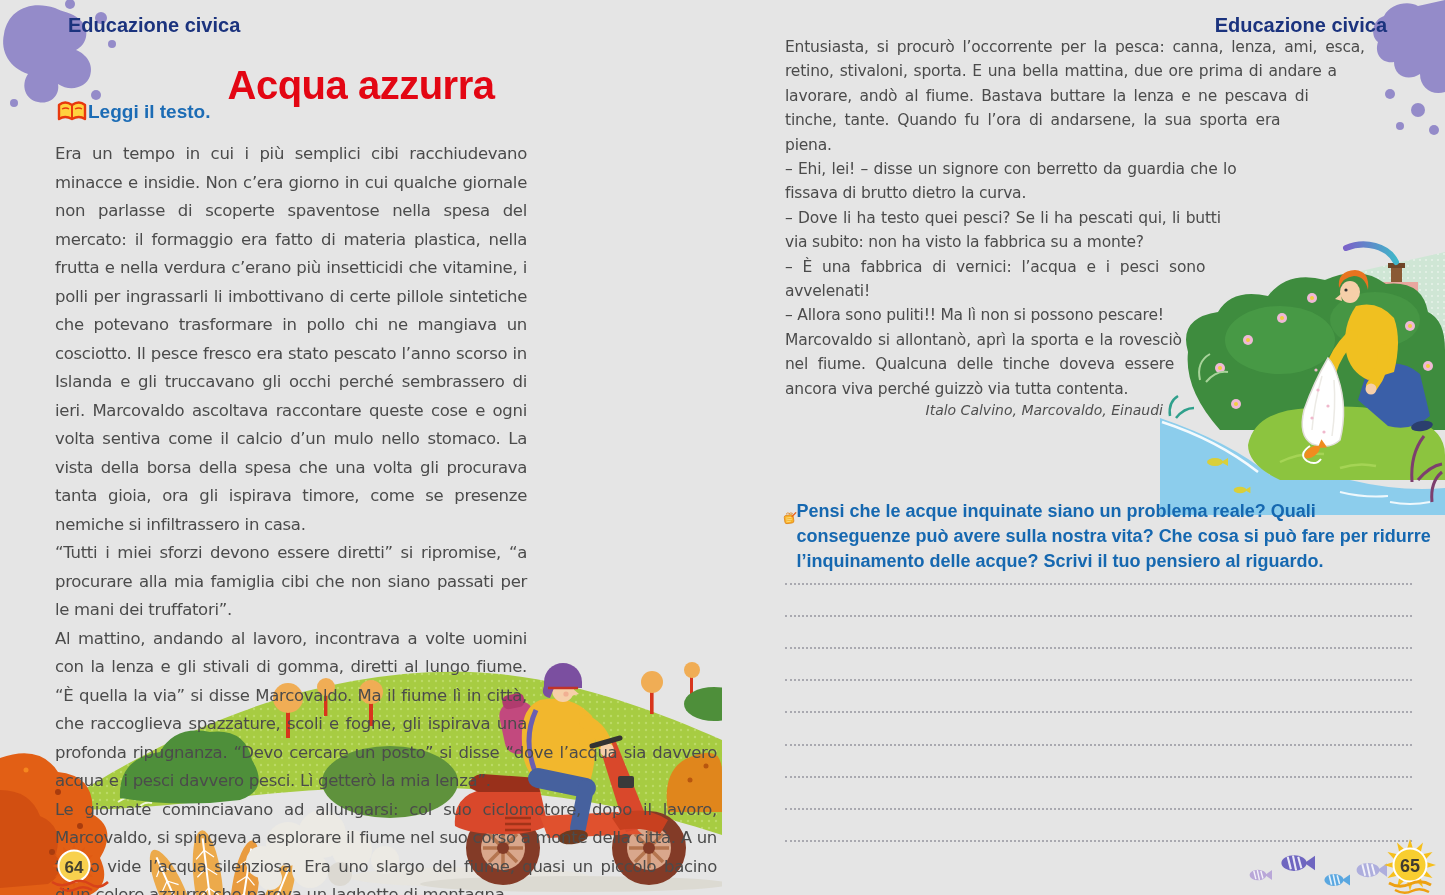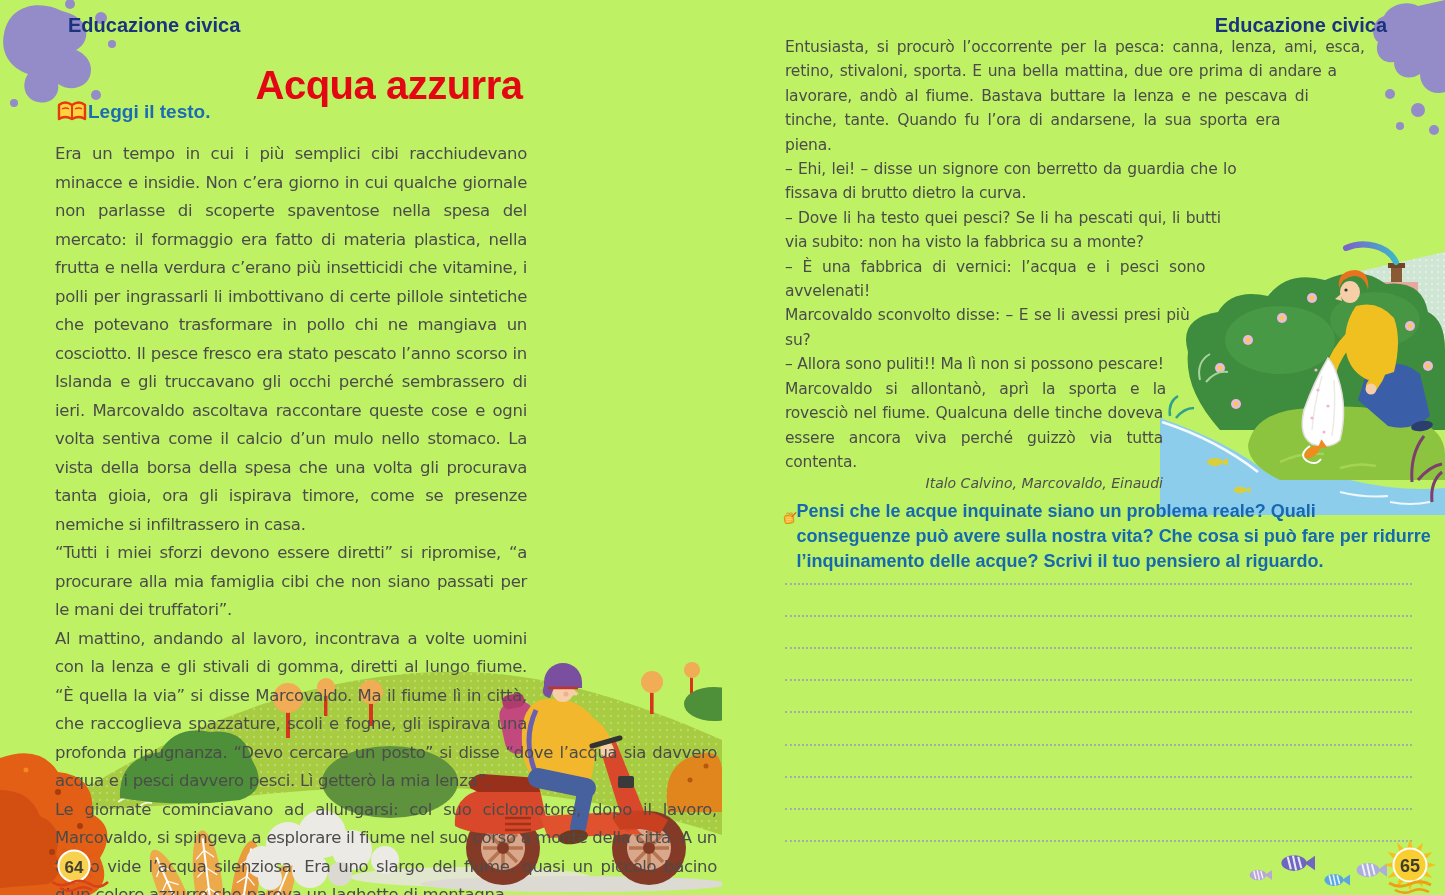--- a/index.html
+++ b/index.html
@@ -1,32 +1,32 @@
 <!DOCTYPE html>
 <html><head>
 <meta charset="utf-8">
 <style>
   html,body{margin:0;padding:0;background:#ffffff;}
-  .spread{position:relative;width:1445px;height:895px;background:#bef264;overflow:hidden;
+  .spread{position:relative;width:1445px;height:895px;background:#e5e5e5;overflow:hidden;
           font-family:"DejaVu Sans",sans-serif;}
   .page{position:absolute;top:0;height:895px;}
   .page-left{left:0;width:722px;}
   .page-right{left:723px;width:722px;}
 
   .corner-splat{position:absolute;z-index:1;}
   .splat-left{left:0;top:0;}
   .splat-right{right:0;top:0;}
 
   .page-header{position:absolute;top:14px;font:bold 20px "Liberation Sans",sans-serif;
                color:#1b337e;z-index:2;}
   .hdr-l{left:68px;}
   .hdr-r{right:58px;text-align:right;}
 
   .page-title{position:absolute;left:0;top:36px;width:722px;text-align:center;
-              font:bold 40px "Liberation Sans",sans-serif;color:#e30613;letter-spacing:-0.5px;z-index:2;padding-left:28px;}
+              font:bold 40px "Liberation Sans",sans-serif;color:#e30613;letter-spacing:-0.5px;z-index:2;}
 
   .instruction{position:absolute;left:56px;top:98px;display:flex;align-items:center;z-index:2;}
   .instruction-label{font:bold 19px "Liberation Sans",sans-serif;color:#1c6cb5;}
 
   .story-text{color:#4b4b4b;text-align:justify;z-index:2;}
   .text-left{position:absolute;left:55px;top:140px;width:662px;
              font-size:16.5px;line-height:28.5px;letter-spacing:-0.3px;}
   .text-right{position:absolute;left:62px;top:35px;width:608px;
               font-size:15.5px;line-height:24.4px;letter-spacing:-0.2px;}
   .story-text p{margin:0;}
@@ -251,21 +251,20 @@
     </svg>
 
     <div class="page-header hdr-r">Educazione civica</div>
 
     <div class="story-text text-right">
       <div class="wrap-right"></div>
       <p>Entusiasta, si procurò l’occorrente per la pesca: canna, lenza, ami, esca, retino, stivaloni, sporta. E una bella mattina, due ore prima di andare a lavorare, andò al fiume. Bastava buttare la lenza e ne pescava di tinche, tante. Quando fu l’ora di andarsene, la sua sporta era piena.</p>
       <p>– Ehi, lei! – disse un signore con berretto da guardia che lo fissava di brutto dietro la curva.</p>
       <p>– Dove li ha testo quei pesci? Se li ha pescati qui, li butti via subito: non ha visto la fabbrica su a monte?</p>
       <p>– È una fabbrica di vernici: l’acqua e i pesci sono avvelenati!</p>
-      <p>Marcovaldo sconvolto disse: – E se li avessi presi più su?</p>
       <p>– Allora sono puliti!! Ma lì non si possono pescare!</p>
       <p>Marcovaldo si allontanò, aprì la sporta e la rovesciò nel fiume. Qualcuna delle tinche doveva essere ancora viva perché guizzò via tutta contenta.</p>
       <p class="citation">Italo Calvino, Marcovaldo, Einaudi</p>
     </div>
 
     <svg class="illo illo-right" width="285" height="275" viewBox="0 0 285 275">
       <defs>
         <pattern id="dotsMint" width="6" height="6" patternUnits="userSpaceOnUse">
           <rect width="6" height="6" fill="#cfe6d5"></rect>
             <circle cx="2" cy="2" r="1" fill="#e7f2ea"></circle>

